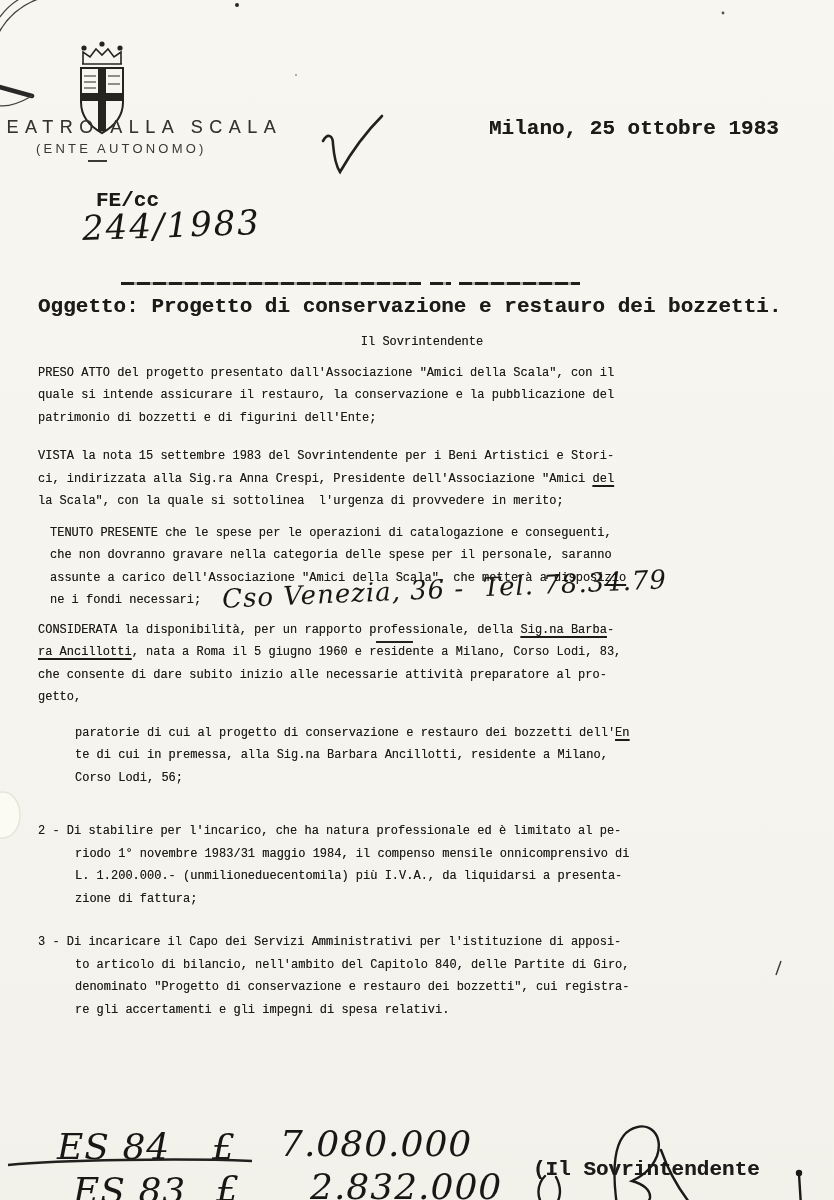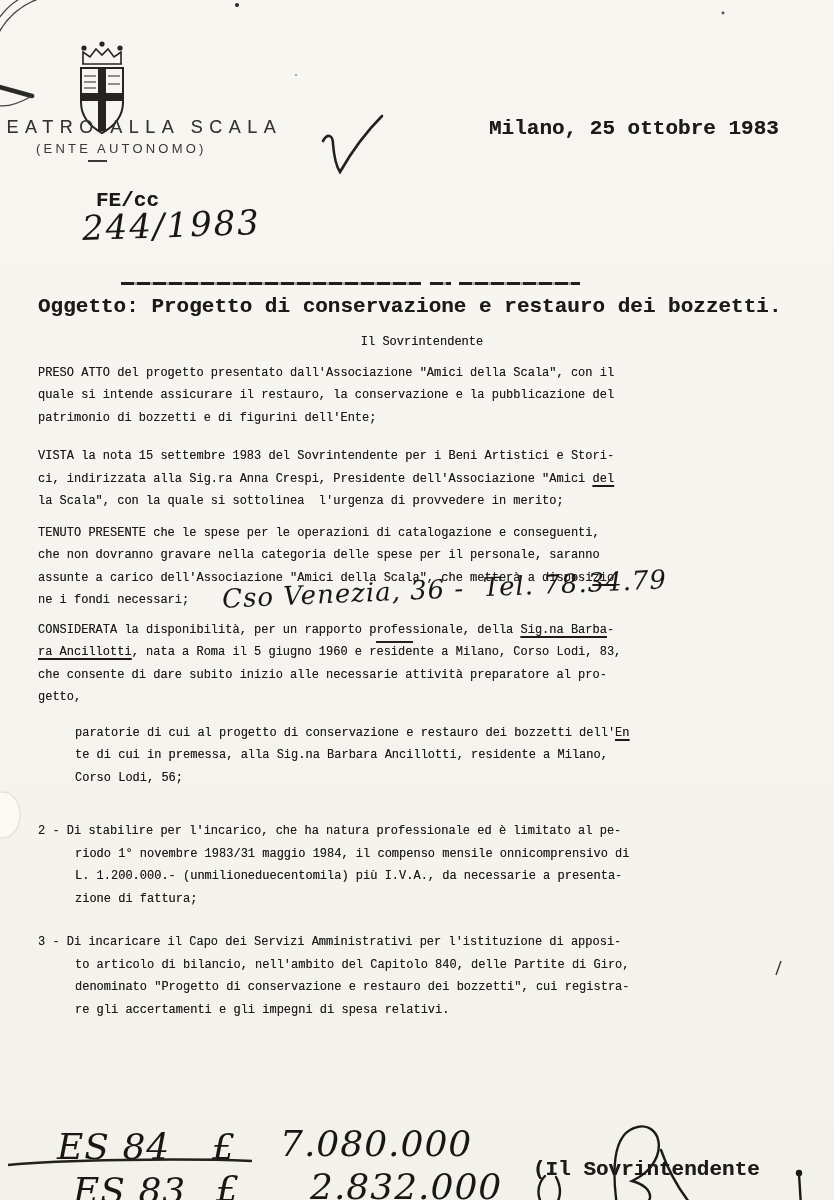--- a/index.html
+++ b/index.html
@@ -74,41 +74,41 @@
       <div class="blk para" style="margin-top: 8px;">
         <div class="ln"><span>PRESO ATTO del progetto presentato dall'Associazione "Amici della Scala", con il</span></div>
         <div class="ln"><span>quale si intende assicurare il restauro, la conservazione e la pubblicazione del</span></div>
         <div class="ln"><span>patrimonio di bozzetti e di figurini dell'Ente;</span></div>
       </div>
       <div class="blk para" style="margin-top: 16px;">
         <div class="ln"><span>VISTA la nota 15 settembre 1983 del Sovrintendente per i Beni Artistici e Stori-</span></div>
         <div class="ln"><span>ci, indirizzata alla Sig.ra Anna Crespi, Presidente dell'Associazione "Amici </span><span class="u">del</span></div>
         <div class="ln"><span>la Scala", con la quale si sottolinea  l'urgenza di provvedere in merito;</span></div>
       </div>
-      <div class="blk para" style="margin-top: 9px;">
+      <div class="blk para" style="margin-top: 9px; margin-left: 12px;">
         <div class="ln"><span>TENUTO PRESENTE che le spese per le operazioni di catalogazione e conseguenti,</span></div>
         <div class="ln"><span>che non dovranno gravare nella categoria delle spese per il personale, saranno</span></div>
         <div class="ln"><span>assunte a carico dell'Associazione "Amici della Scala", che metterà a disposi</span><span class="u">zio</span></div>
         <div class="ln"><span>ne i fondi necessari;</span></div>
       </div>
       <div class="blk para" style="margin-top: 7px;">
         <div class="ln"><span>CONSIDERATA la disponibilità, per un rapporto professionale, della </span><span class="u">Sig.na Barba</span><span>-</span></div>
         <div class="ln"><span class="u">ra Ancillotti</span><span>, nata a Roma il 5 giugno 1960 e residente a Milano, Corso Lodi, 83,</span></div>
         <div class="ln"><span>che consente di dare subito inizio alle necessarie attività preparatore al pro-</span></div>
         <div class="ln"><span>getto,</span></div>
       </div>
       <div class="blk item" style="margin-top: 13px;">
         <div class="ln ind"><span>paratorie di cui al progetto di conservazione e restauro dei bozzetti dell'</span><span class="u">En</span></div>
         <div class="ln ind"><span>te di cui in premessa, alla Sig.na Barbara Ancillotti, residente a Milano,</span></div>
         <div class="ln ind"><span>Corso Lodi, 56;</span></div>
       </div>
       <div class="blk item" style="margin-top: 31px;">
         <div class="ln"><span>2 - Di stabilire per l'incarico, che ha natura professionale ed è limitato al pe-</span></div>
         <div class="ln ind"><span>riodo 1° novembre 1983/31 maggio 1984, il compenso mensile onnicomprensivo di</span></div>
-        <div class="ln ind"><span>L. 1.200.000.- (unmilioneduecentomila) più I.V.A., da necessarie a presenta-</span></div>
+        <div class="ln ind"><span>L. 1.200.000.- (unmilioneduecentomila) più I.V.A., da liquidarsi a presenta-</span></div>
         <div class="ln ind"><span>zione di fattura;</span></div>
       </div>
       <div class="blk item" style="margin-top: 21px;">
         <div class="ln"><span>3 - Di incaricare il Capo dei Servizi Amministrativi per l'istituzione di apposi-</span></div>
         <div class="ln ind"><span>to articolo di bilancio, nell'ambito del Capitolo 840, delle Partite di Giro,</span></div>
         <div class="ln ind"><span>denominato "Progetto di conservazione e restauro dei bozzetti", cui registra-</span></div>
         <div class="ln ind"><span>re gli accertamenti e gli impegni di spesa relativi.</span></div>
       </div>
     </div>
 

